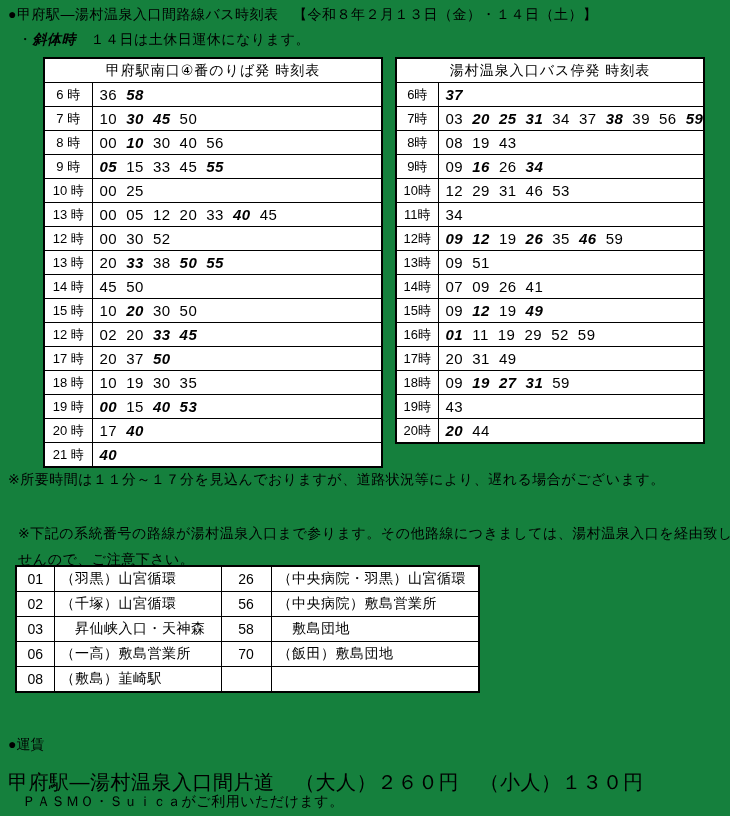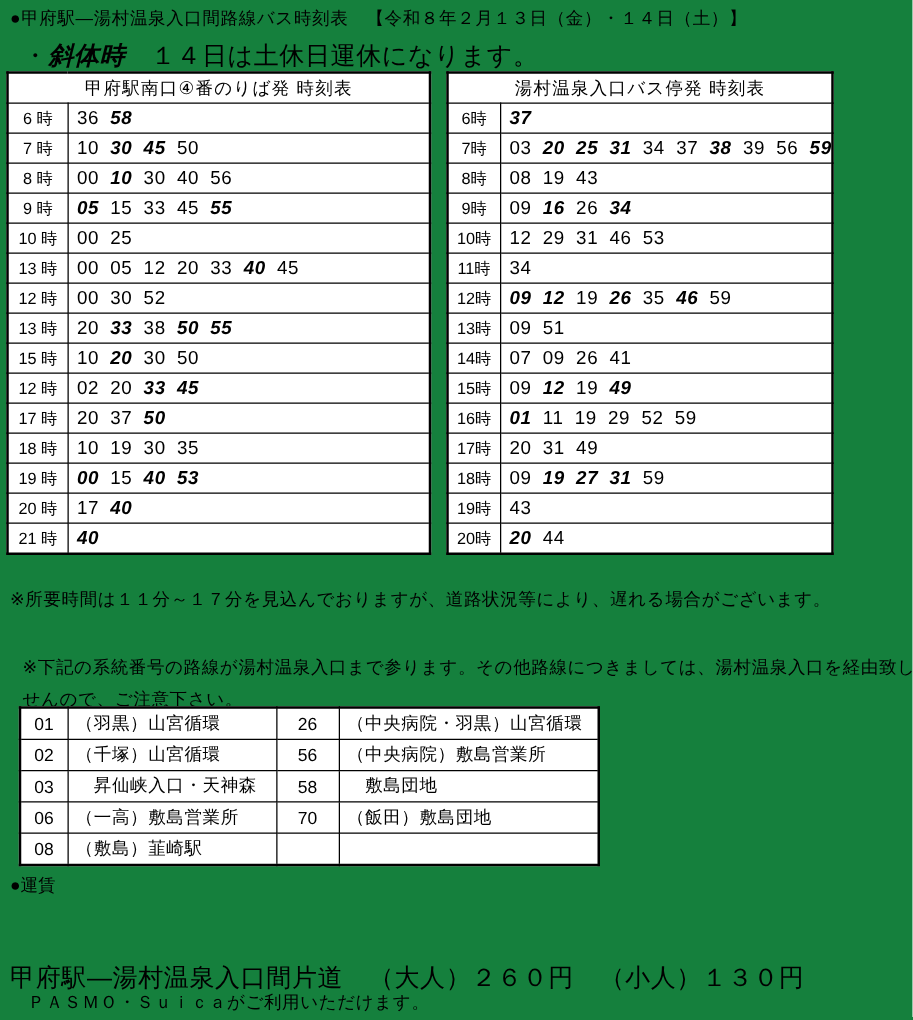--- a/index.html
+++ b/index.html
@@ -2,38 +2,38 @@
 <html><head>
 <meta charset="utf-8">
 <style>
   html,body{margin:0;padding:0;background:#fff;}
   .page{
     position:relative;width:730px;height:816px;background:#15803d;color:#000;
     font-family:"Liberation Sans","DejaVu Sans",sans-serif;overflow:hidden;
   }
   .abs{position:absolute;white-space:nowrap;}
   .title{left:8px;top:6px;font-size:14px;letter-spacing:0.5px;}
-  .subtitle{left:18px;top:31px;font-size:20px;letter-spacing:0.5px;}
+  .subtitle{left:18px;top:31px;font-size:14px;letter-spacing:0.5px;}
   .it{font-style:italic;font-weight:bold;}
   table{border-collapse:collapse;table-layout:fixed;background:#fff;}
-  .tt{position:absolute;top:57px;border:2px solid #000;}
+  .tt{position:absolute;top:57px;border:2px solid #000;margin-left:38px;}
   .tt-left{left:5px;width:340px;}
   .tt-right{left:357px;width:310px;}
   .tt th,.tt td{border:1px solid #000;height:23px;padding:0;overflow:hidden;}
   .tt th{font-size:14px;font-weight:normal;text-align:center;letter-spacing:1px;}
   .tt td.hour{text-align:center;font-size:13px;}
   .tt td.times{text-align:left;padding-left:7px;font-size:15px;}
   .min{margin-right:9px;letter-spacing:0.5px;}
   .note-duration{left:8px;top:471px;font-size:14px;letter-spacing:0.5px;}
   .note-routes{left:18px;top:520px;font-size:14px;line-height:26px;letter-spacing:0.5px;}
   .routes{position:absolute;left:15px;top:565px;width:465px;border:2px solid #000;}
   .routes td{border:1px solid #000;height:24px;padding:0;font-size:14px;overflow:hidden;}
   .routes td.num{text-align:center;}
   .routes td.name{text-align:left;padding-left:6px;letter-spacing:0.5px;}
-  .fare-heading{left:8px;top:700px;font-size:14px;text-align:right;}
+  .fare-heading{left:8px;top:736px;font-size:14px;text-align:right;}
   .fare-line1{left:8px;top:769px;font-size:20px;letter-spacing:0.5px;}
   .fare-line2{left:22px;top:793px;font-size:14px;letter-spacing:0.5px;}
 </style>
 </head>
 <body>
 
 <div class="page">
 
   <div class="abs title">●甲府駅―湯村温泉入口間路線バス時刻表　【令和８年２月１３日（金）・１４日（土）】</div>
 
@@ -76,20 +76,24 @@
         </tr>
         <tr>
           <td class="hour">12 時</td>
           <td class="times"><span class="min">00</span><span class="min">30</span><span class="min">52</span></td>
         </tr>
         <tr>
           <td class="hour">13 時</td>
           <td class="times"><span class="min">20</span><span class="min it">33</span><span class="min">38</span><span class="min it">50</span><span class="min it">55</span></td>
         </tr>
         <tr>
+          <td class="hour">14 時</td>
+          <td class="times"><span class="min">45</span><span class="min">50</span></td>
+        </tr>
+        <tr>
           <td class="hour">15 時</td>
           <td class="times"><span class="min">10</span><span class="min it">20</span><span class="min">30</span><span class="min">50</span></td>
         </tr>
         <tr>
           <td class="hour">12 時</td>
           <td class="times"><span class="min">02</span><span class="min">20</span><span class="min it">33</span><span class="min it">45</span></td>
         </tr>
         <tr>
           <td class="hour">17 時</td>
           <td class="times"><span class="min">20</span><span class="min">37</span><span class="min it">50</span></td>

